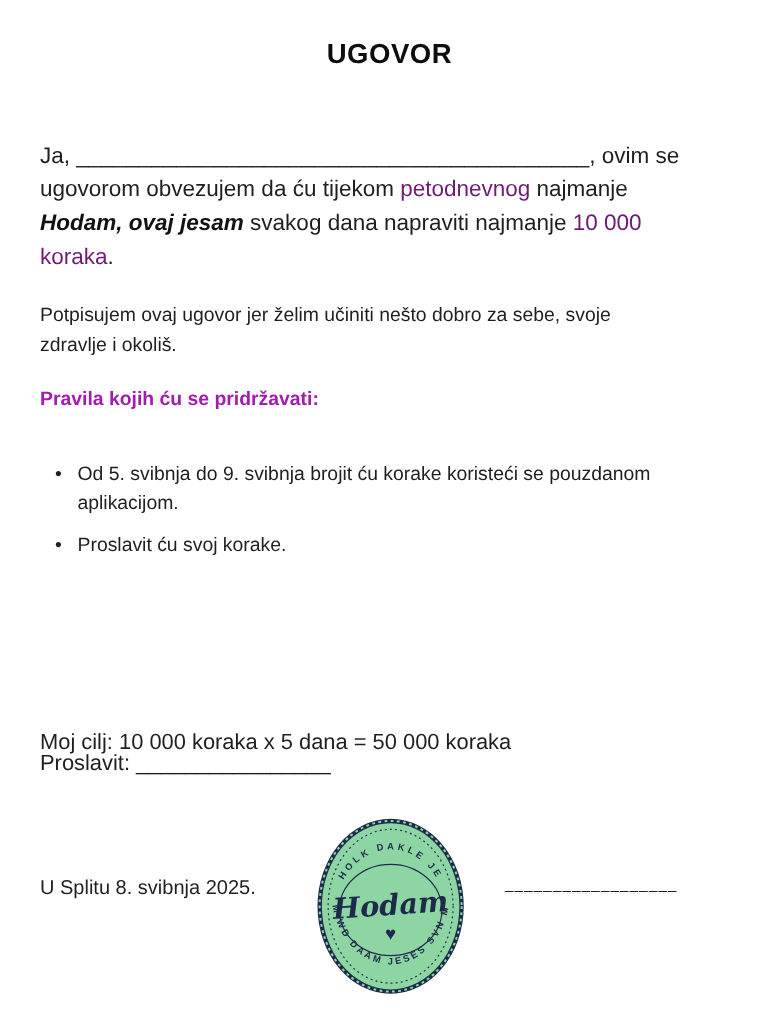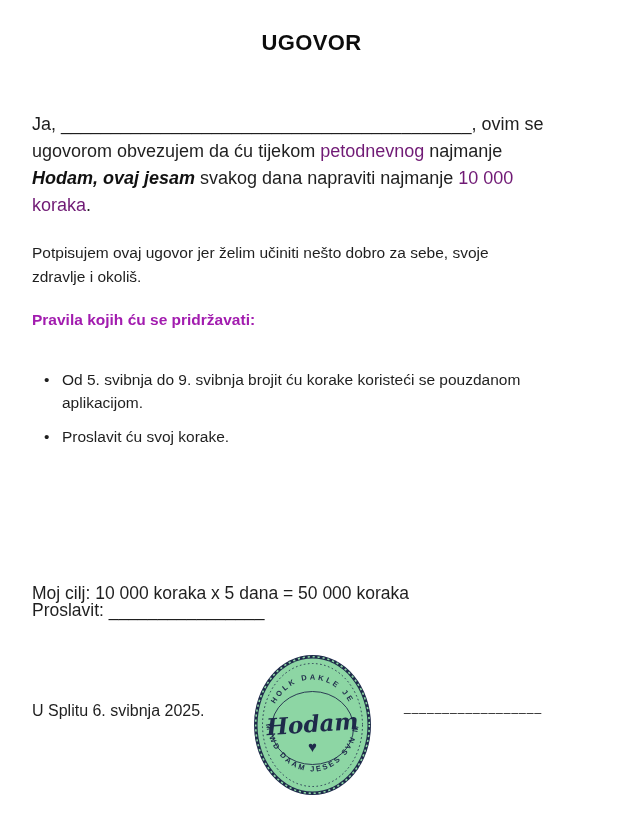--- a/index.html
+++ b/index.html
@@ -55,21 +55,21 @@
       </li>
     <li>
         <div>Proslavit ću svoj korake.</div>
       </li>
   </ul>
 
   <div class="goal">Moj cilj: 10 000 koraka x 5 dana = 50 000 koraka</div>
 
   <div class="result"><span>Proslavit: </span><span>________________</span></div>
 
-  <div class="footer-date">U Splitu 6. svibnja 2025.</div>
+  <div class="footer-date">U Splitu 8. svibnja 2025.</div>
 
   <svg class="stamp" viewBox="0 0 119 142" aria-hidden="true">
     <ellipse cx="59.5" cy="71" rx="58.5" ry="70" fill="#1e2a4a"></ellipse>
     <ellipse cx="59.5" cy="71" rx="55" ry="66.5" fill="#8dd6a4"></ellipse>
     <ellipse cx="59.5" cy="71" rx="56.8" ry="68.3" fill="none" stroke="#8dd6a4" stroke-width="1.6" stroke-dasharray="2.2 2.8"></ellipse>
     <ellipse cx="59.5" cy="71" rx="50" ry="61.5" fill="none" stroke="#1e2a4a" stroke-width="0.9" stroke-dasharray="1.6 2.5"></ellipse>
     <path id="arcTop" d="M 14 81 A 45.5 55.5 0 0 1 105 81" fill="none"></path>
     <path id="arcBot" d="M 12 59 A 47.5 58.5 0 0 0 107 59" fill="none"></path>
     <text font-size="7.5" letter-spacing="2.6" fill="#1e2a4a" font-weight="700" font-family="Liberation Sans, sans-serif">
       <textPath href="#arcTop" startOffset="50%" text-anchor="middle">HOLK DAKLE JE</textPath>

